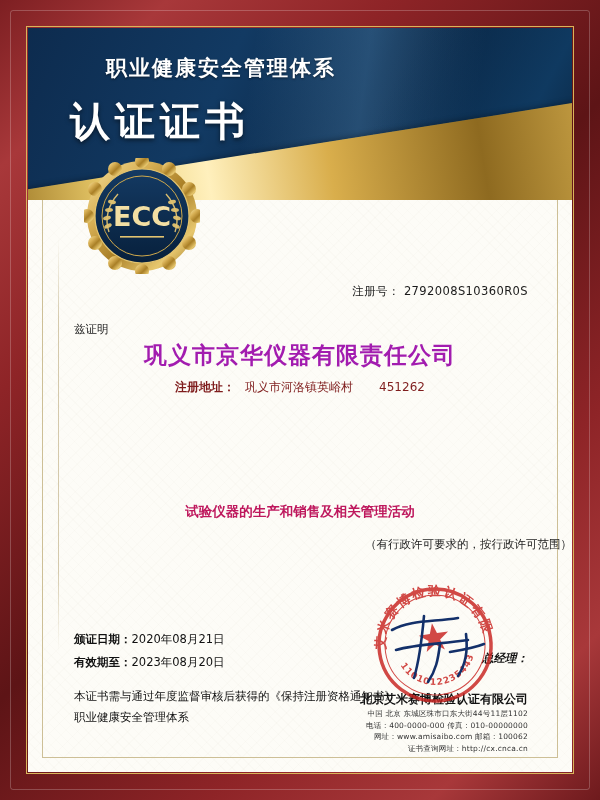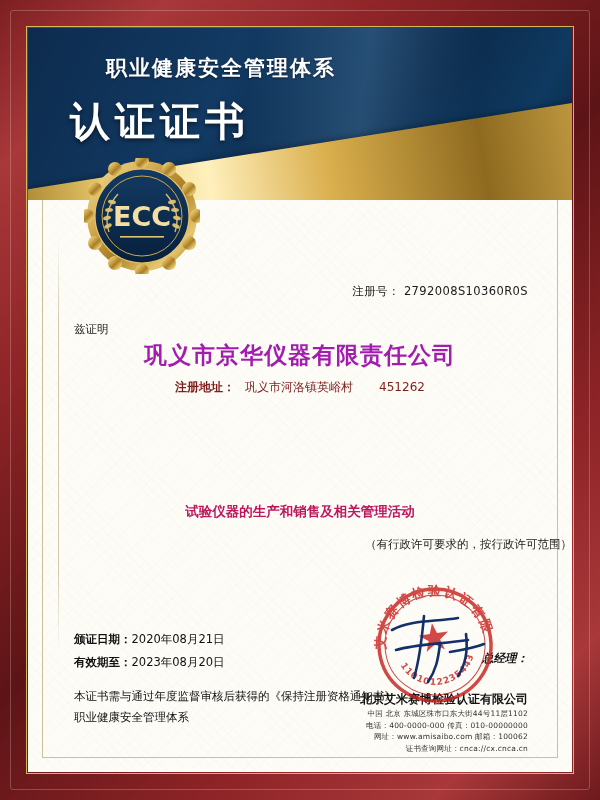--- a/index.html
+++ b/index.html
@@ -420,18 +420,18 @@
             <path d="M86,30 C88,46 86,60 78,72"></path>
           </g>
         </svg>
       </div>
 
       <div class="issuer">北京艾米赛博检验认证有限公司</div>
       <div class="issuer-lines">
         <div>中国  北京  东城区珠市口东大街44号11层1102</div>
         <div>电话：400-0000-000   传真：010-00000000</div>
         <div>网址：www.amisaibo.com  邮箱：100062</div>
-        <div>证书查询网址：cnca://cx.cnca.cn</div>
+        <div>证书查询网址：http://cx.cnca.cn</div>
       </div>
 
     </div>
   </div>
 </div>
 
 </body></html>

